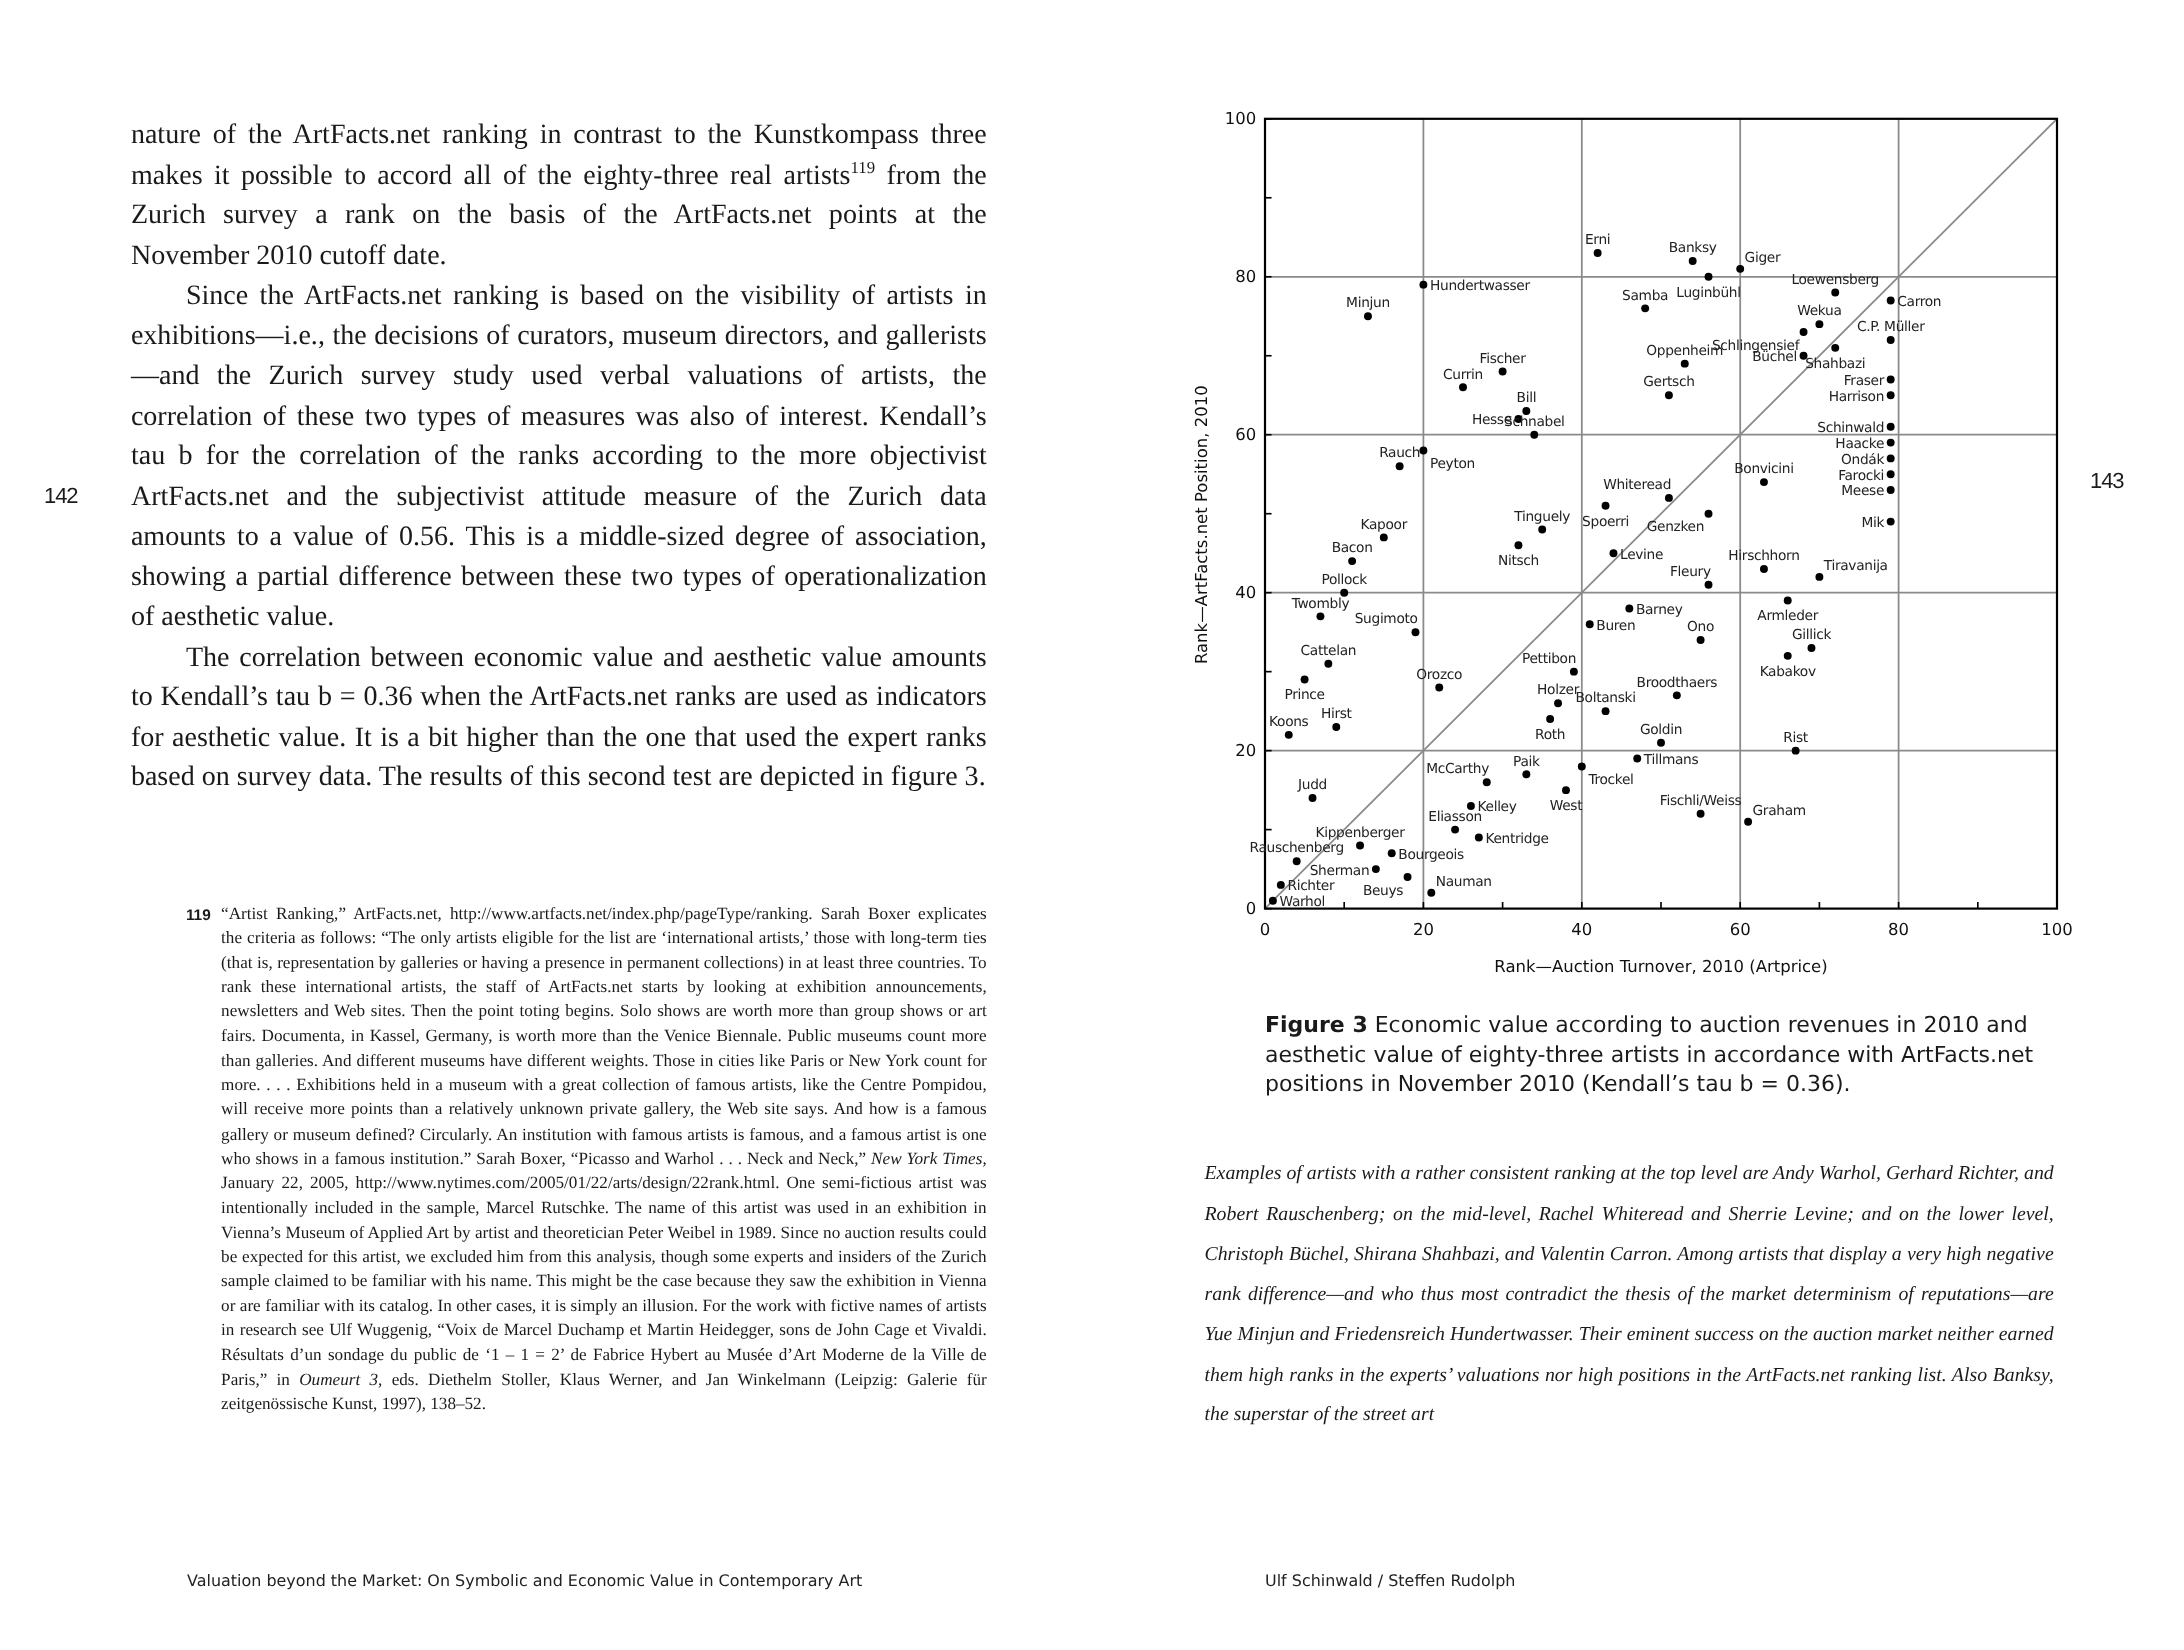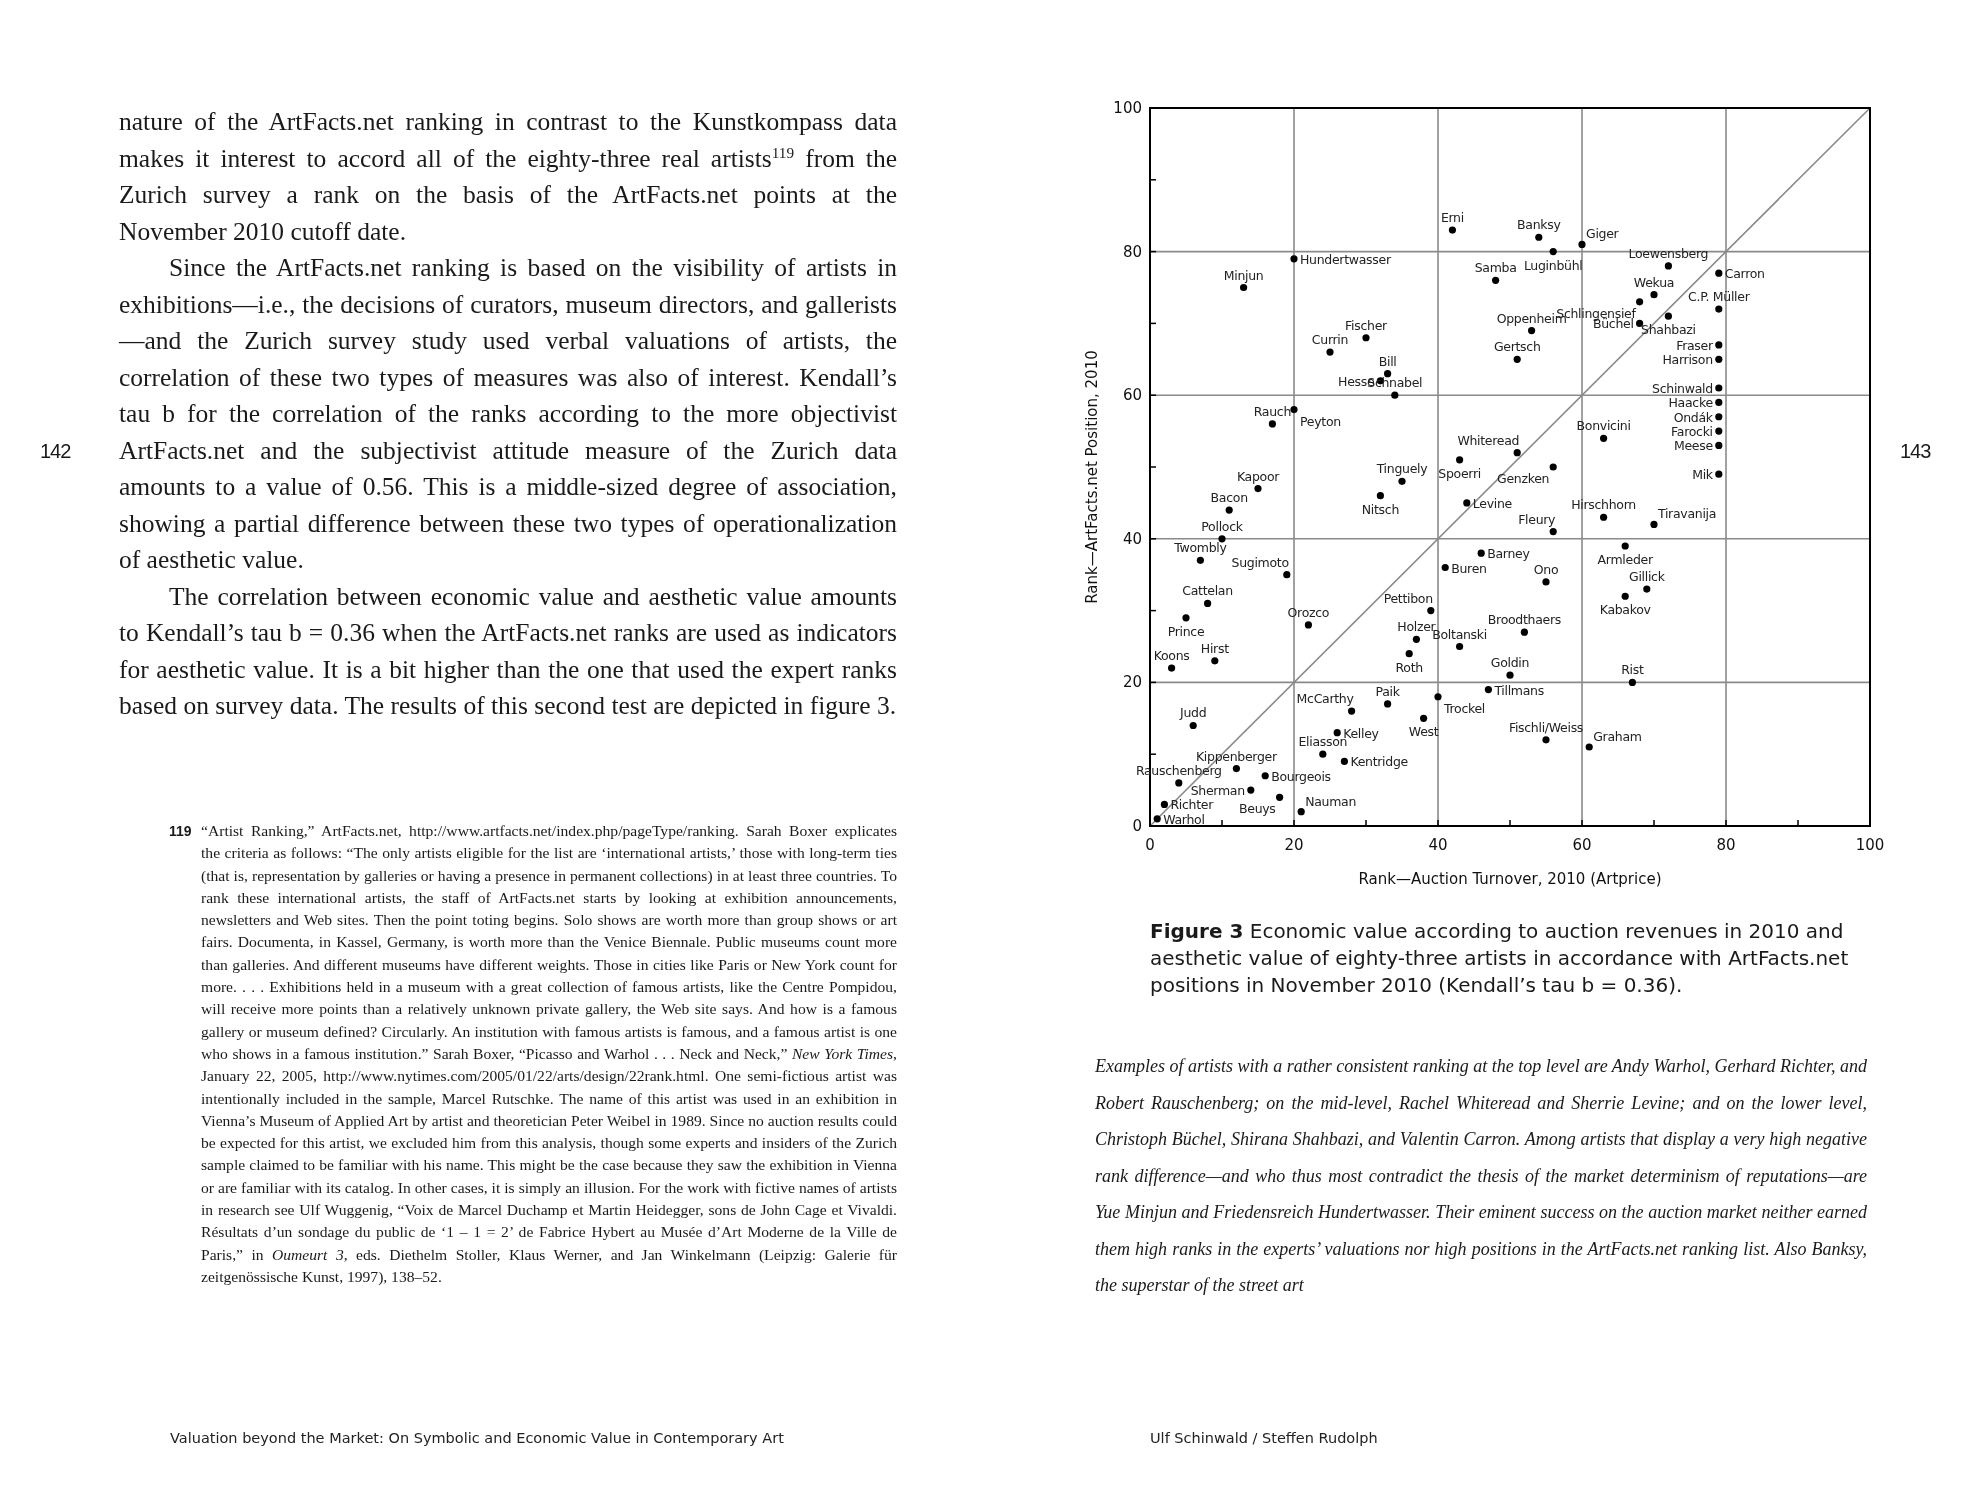--- a/index.html
+++ b/index.html
@@ -7,21 +7,21 @@
   .serif { font-family: "Liberation Serif", "DejaVu Serif", serif; }
 
   
   .left-page { position: absolute; left: 0; top: 0; width: 990px; height: 1500px; }
   .body-text { position: absolute; left: 119px; width: 778px; font-size: 25.5px; line-height: 36.5px; text-align: justify; }
   .body-text p { margin: 0; }
   .body-text p.indent { text-indent: 50px; }
   #para-block-1 { top: 104px; }
   .page-num { position: absolute; font-family: "Liberation Sans", sans-serif; font-weight: normal; font-size: 20px; letter-spacing: -1px; }
   #page-num-left { left: 40px; top: 440px; }
-  #page-num-right { left: 1900px; top: 440px; }
+  #page-num-right { left: 1900px; top: 427px; }
   sup { font-size: 0.6em; line-height: 0; vertical-align: super; }
 
   .footnote { position: absolute; left: 171px; top: 820px; width: 726px; font-size: 15.6px; line-height: 22.3px; text-align: justify; }
   .footnote .fn-num { position: absolute; left: -2px; top: 0; font-family: "Liberation Sans", sans-serif; font-weight: bold; font-size: 14px; }
   .footnote .fn-text { margin-left: 30px; text-indent: 0; }
   .footnote i { font-style: italic; }
 
   .running-footer { position: absolute; font-family: "DejaVu Sans", sans-serif; font-size: 14.5px; color: #222; text-align: center; }
   #footer-left { left: 170px; top: 1430px; }
   #footer-right { left: 1150px; top: 1430px; }
@@ -37,21 +37,21 @@
   .caption b { font-weight: bold; }
 
   #para-block-right { position: absolute; left: 1095px; top: 1048px; width: 772px; font-size: 18px; line-height: 36.5px; text-align: justify; font-style: italic; }
   #para-block-right p { margin: 0; }
 </style>
 </head>
 <body>
 
 <div class="left-page">
   <div class="body-text serif" id="para-block-1">
-    <p><span>nature of the ArtFacts.net ranking in contrast to the Kunstkompass data makes it interest to accord all of the eighty-three real artists</span><sup>119</sup><span> from the Zurich survey a rank on the basis of the ArtFacts.net points at the November 2010 cutoff date.</span></p>
+    <p><span>nature of the ArtFacts.net ranking in contrast to the Kunstkompass three makes it possible to accord all of the eighty-three real artists</span><sup>119</sup><span> from the Zurich survey a rank on the basis of the ArtFacts.net points at the November 2010 cutoff date.</span></p>
     <p class="indent">Since the ArtFacts.net ranking is based on the visibility of artists in exhibitions—i.e., the decisions of curators, museum directors, and gallerists—and the Zurich survey study used verbal valuations of artists, the correlation of these two types of measures was also of interest. Kendall’s tau b for the correlation of the ranks according to the more objectivist ArtFacts.net and the subjectivist attitude measure of the Zurich data amounts to a value of 0.56. This is a middle-sized degree of association, showing a partial difference between these two types of operationalization of aesthetic value.</p>
     <p class="indent">The correlation between economic value and aesthetic value amounts to Kendall’s tau b = 0.36 when the ArtFacts.net ranks are used as indicators for aesthetic value. It is a bit higher than the one that used the expert ranks based on survey data. The results of this second test are depicted in figure 3.</p>
   </div>
 
   <div class="page-num" id="page-num-left">142</div>
 
   <div class="footnote serif">
     <span class="fn-num">119</span>
     <div class="fn-text"><span>“Artist Ranking,” ArtFacts.net, http://www.artfacts.net/index.php/pageType/ranking. Sarah Boxer explicates the criteria as follows: “The only artists eligible for the list are ‘international artists,’ those with long-term ties (that is, representation by galleries or having a presence in permanent collections) in at least three countries. To rank these international artists, the staff of ArtFacts.net starts by looking at exhibition announcements, newsletters and Web sites. Then the point toting begins. Solo shows are worth more than group shows or art fairs. Documenta, in Kassel, Germany, is worth more than the Venice Biennale. Public museums count more than galleries. And different museums have different weights. Those in cities like Paris or New York count for more. . . . Exhibitions held in a museum with a great collection of famous artists, like the Centre Pompidou, will receive more points than a relatively unknown private gallery, the Web site says. And how is a famous gallery or museum defined? Circularly. An institution with famous artists is famous, and a famous artist is one who shows in a famous institution.” Sarah Boxer, “Picasso and Warhol . . . Neck and Neck,” </span><i>New York Times</i><span>, January 22, 2005, http://www.nytimes.com/2005/01/22/arts/design/22rank.html. One semi-fictious artist was intentionally included in the sample, Marcel Rutschke. The name of this artist was used in an exhibition in Vienna’s Museum of Applied Art by artist and theoretician Peter Weibel in 1989. Since no auction results could be expected for this artist, we excluded him from this analysis, though some experts and insiders of the Zurich sample claimed to be familiar with his name. This might be the case because they saw the exhibition in Vienna or are familiar with its catalog. In other cases, it is simply an illusion. For the work with fictive names of artists in research see Ulf Wuggenig, “Voix de Marcel Duchamp et Martin Heidegger, sons de John Cage et Vivaldi. Résultats d’un sondage du public de ‘1 – 1 = 2’ de Fabrice Hybert au Musée d’Art Moderne de la Ville de Paris,” in </span><i>Oumeurt 3</i><span>, eds. Diethelm Stoller, Klaus Werner, and Jan Winkelmann (Leipzig: Galerie für zeitgenössische Kunst, 1997), 138–52.</span></div>
   </div>

